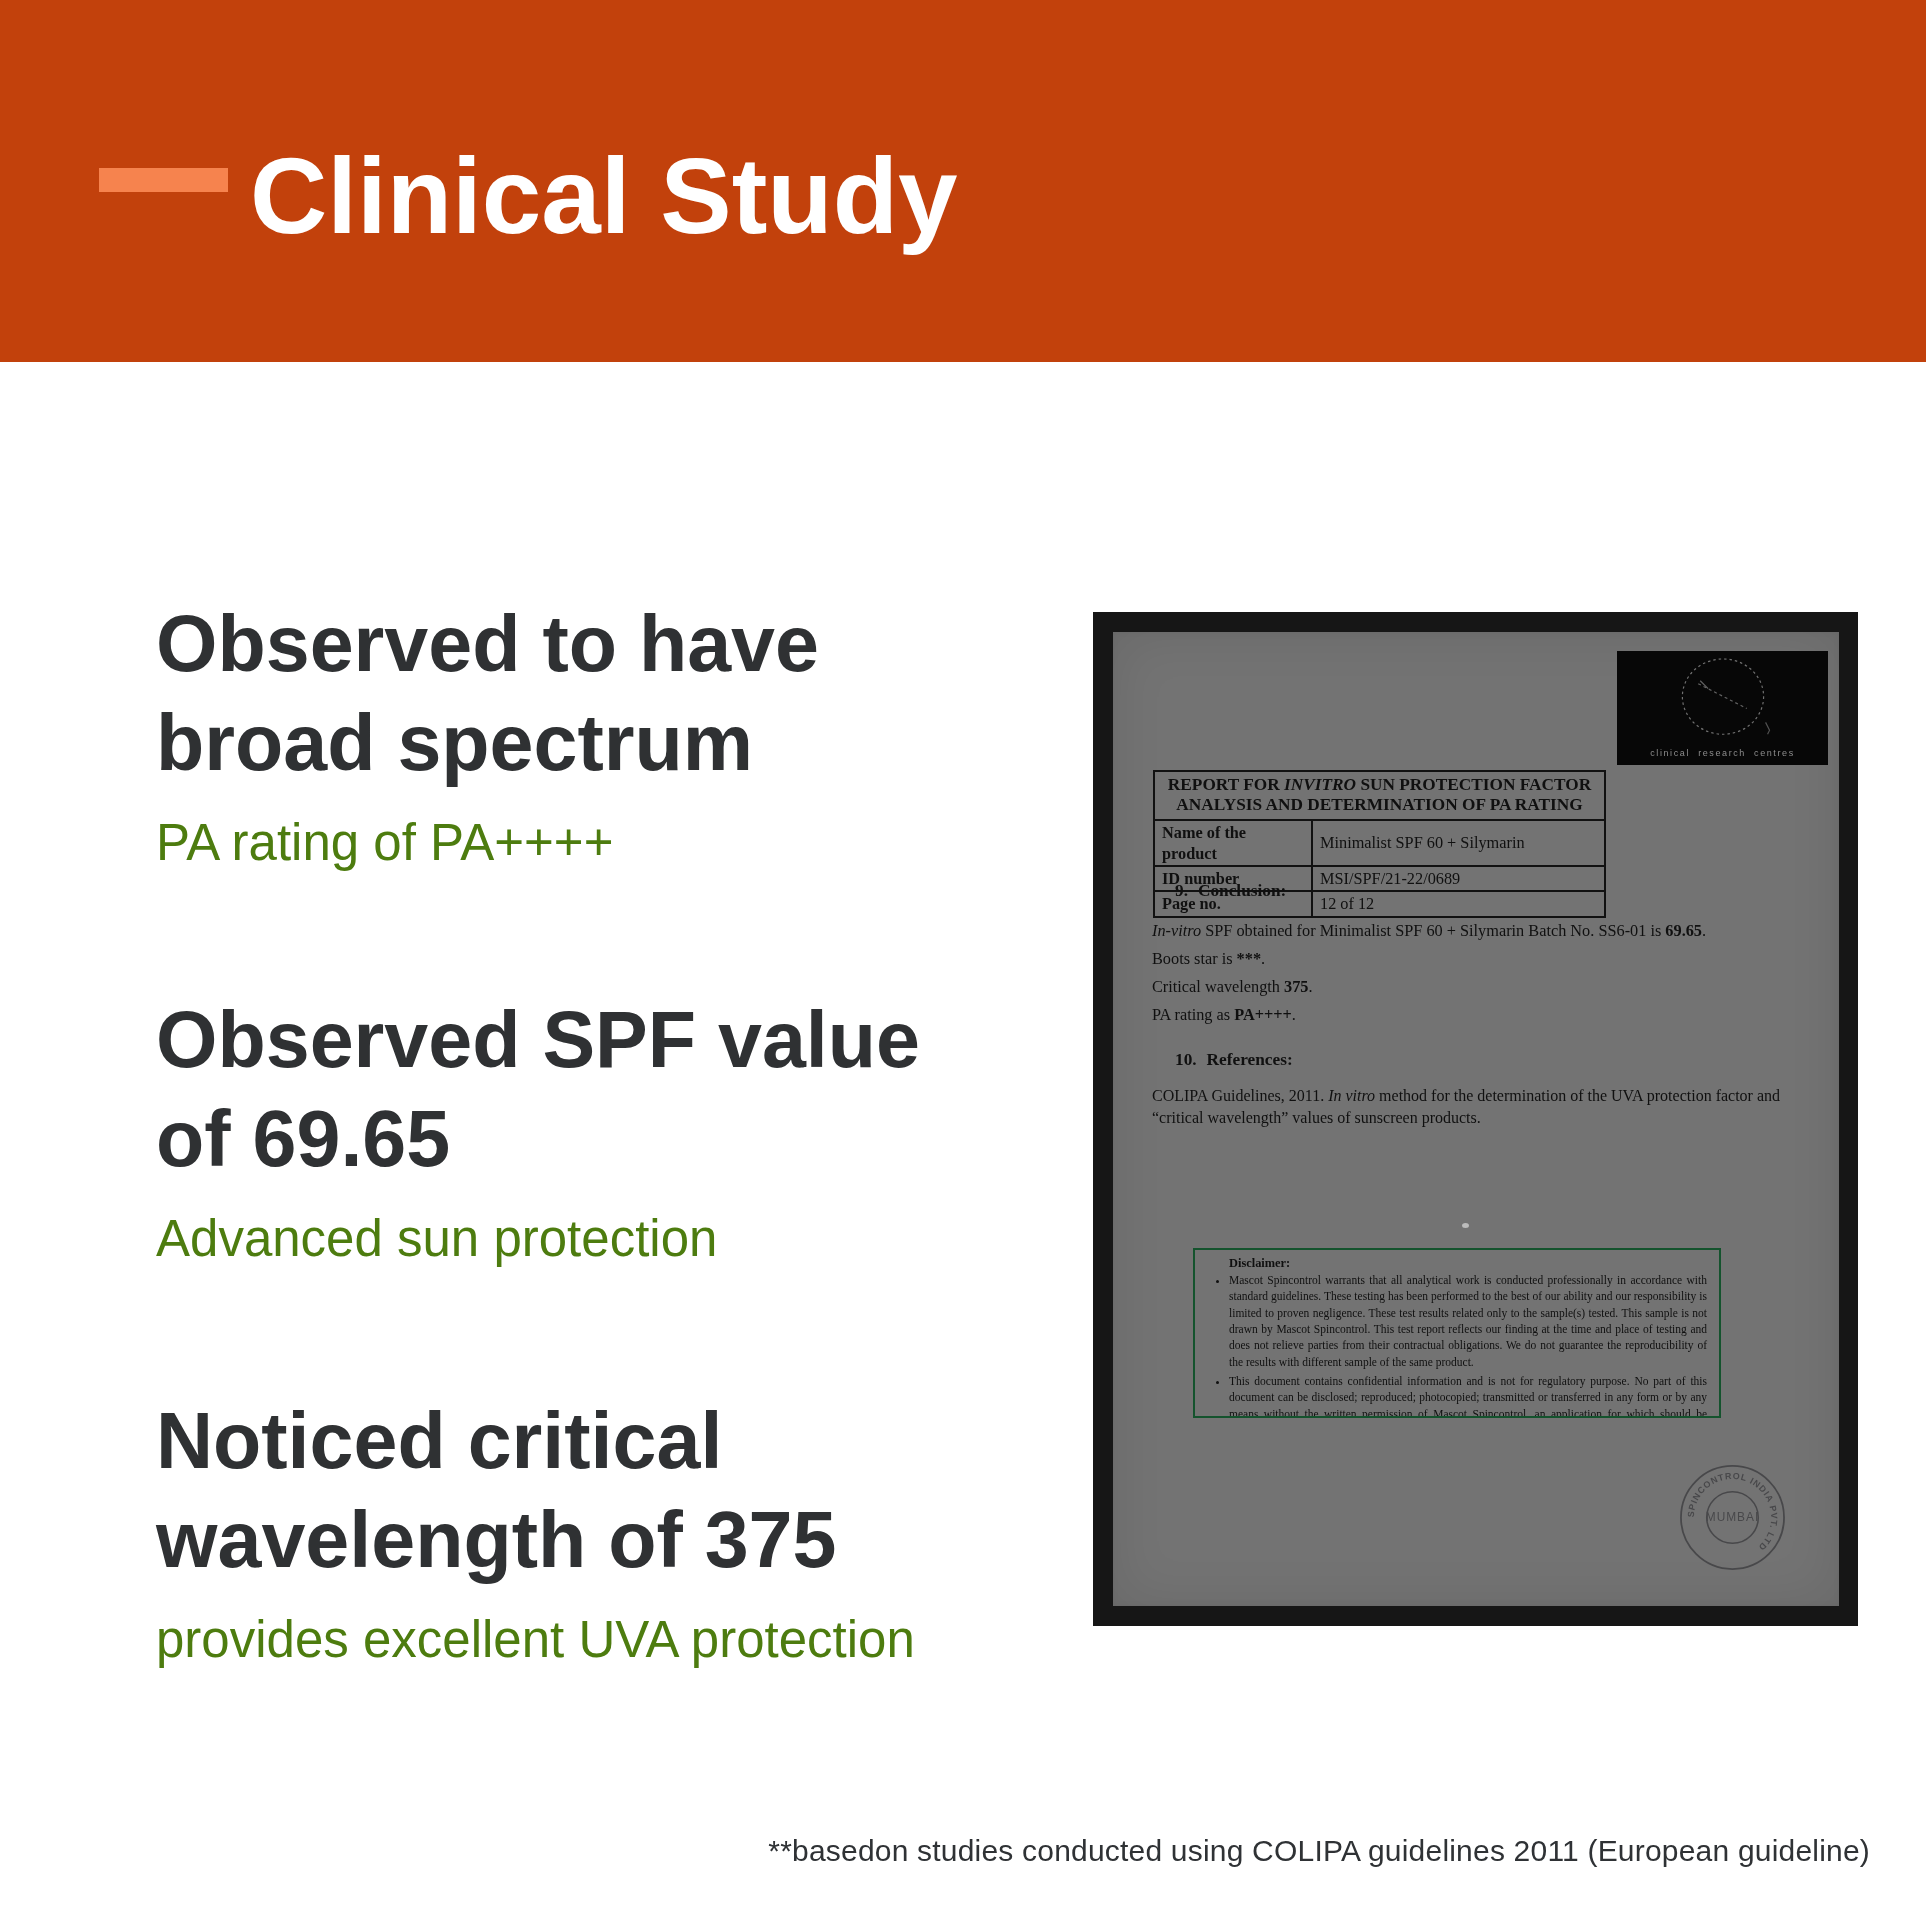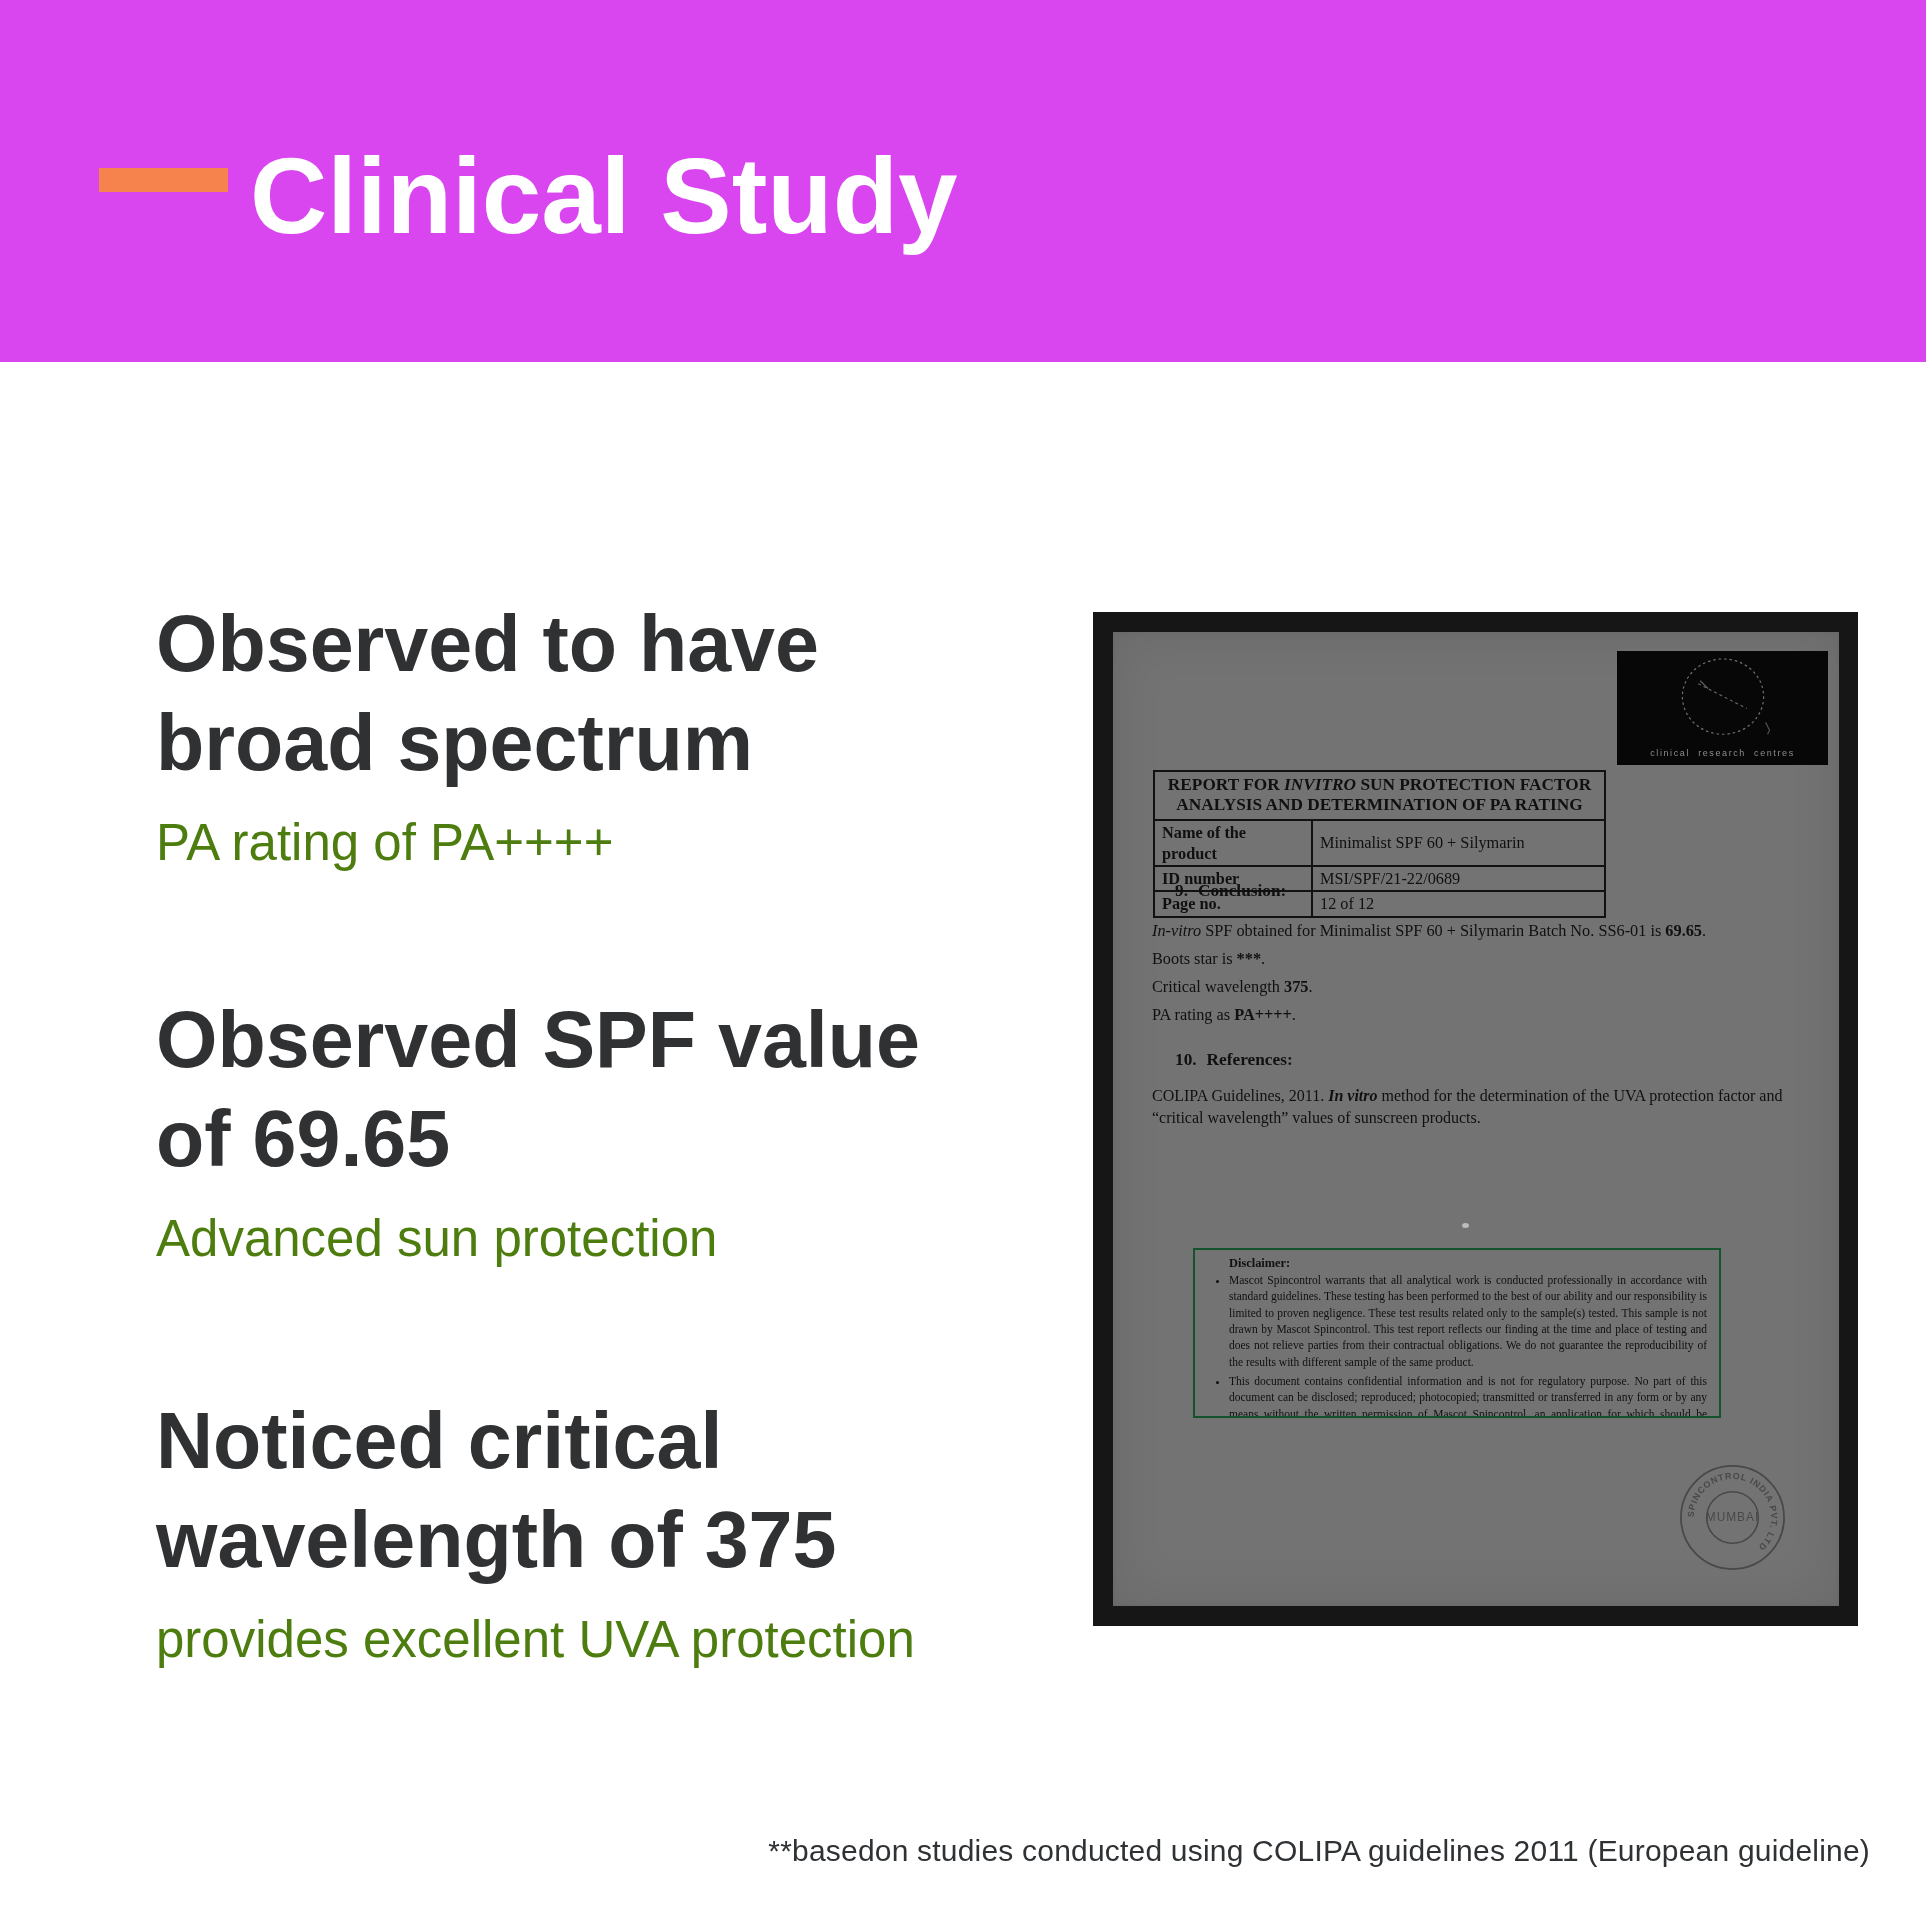--- a/index.html
+++ b/index.html
@@ -1,20 +1,20 @@
 <!DOCTYPE html>
 <html><head>
 <meta charset="utf-8">
 <style>
   * { margin:0; padding:0; box-sizing:border-box; }
   html,body { width:1927px; height:1927px; background:#ffffff; font-family:"Liberation Sans", sans-serif; }
   .slide { position:relative; width:1927px; height:1927px; background:#ffffff; overflow:hidden; }
 
   
-  .band { position:absolute; left:0; top:0; width:1927px; height:362px; background:#d946ef; }
+  .band { position:absolute; left:0; top:0; width:1927px; height:362px; background:#c2410c; }
   .accent { position:absolute; left:99px; top:168px; width:129px; height:24px; background:#F6834E; }
   .band h1 { position:absolute; left:250px; top:143px; font-size:107px; font-weight:700; color:#ffffff; line-height:1; letter-spacing:0px; }
 
   
   .claim { position:absolute; left:156px; width:851px; }
   .claim h2 { font-size:79px; font-weight:700; color:#2F3133; line-height:99px; letter-spacing:0; }
   .claim p  { margin-top:22px; font-size:51px; font-weight:400; color:#4d7c0f; line-height:1.15; }
   .claim.c1 { top:594px; }
   .claim.c2 { top:990px; }
   .claim.c3 { top:1391px; }
@@ -48,21 +48,21 @@
   .sec-head .u { text-decoration-thickness:2px; text-underline-offset:3px; margin-left:10px; }
   .sec-head.concl { top:249px; }
   .sec-head.refs  { top:418px; }
 
   .body-lines { position:absolute; left:39px; top:289px; width:658px; }
   .body-lines p { font-size:16.3px; line-height:19px; margin-bottom:9px; }
   .body-lines em { font-style:italic; }
   .body-lines b { font-weight:700; }
 
   .ref-text { position:absolute; left:39px; top:453px; width:648px; font-size:16px; line-height:22px; }
-  .ref-text em { font-style:italic;font-weight:bold; }
+  .ref-text em { font-style:italic; }
 
   
   .disclaimer { position:absolute; left:80px; top:616px; width:528px; height:170px;
                 border:2px solid #14532d; padding:6px 12px 6px 8px; overflow:hidden; }
   .disc-title { font-size:12.4px; font-weight:700; margin-left:26px; margin-bottom:1px; }
   .disclaimer ul { list-style:disc; padding-left:26px; }
   .disclaimer li { font-size:11.5px; line-height:1.42; text-align:justify; margin-bottom:3px; }
 
   
   .stamp { position:absolute; left:564px; top:830px; width:111px; height:111px; opacity:0.82; }

